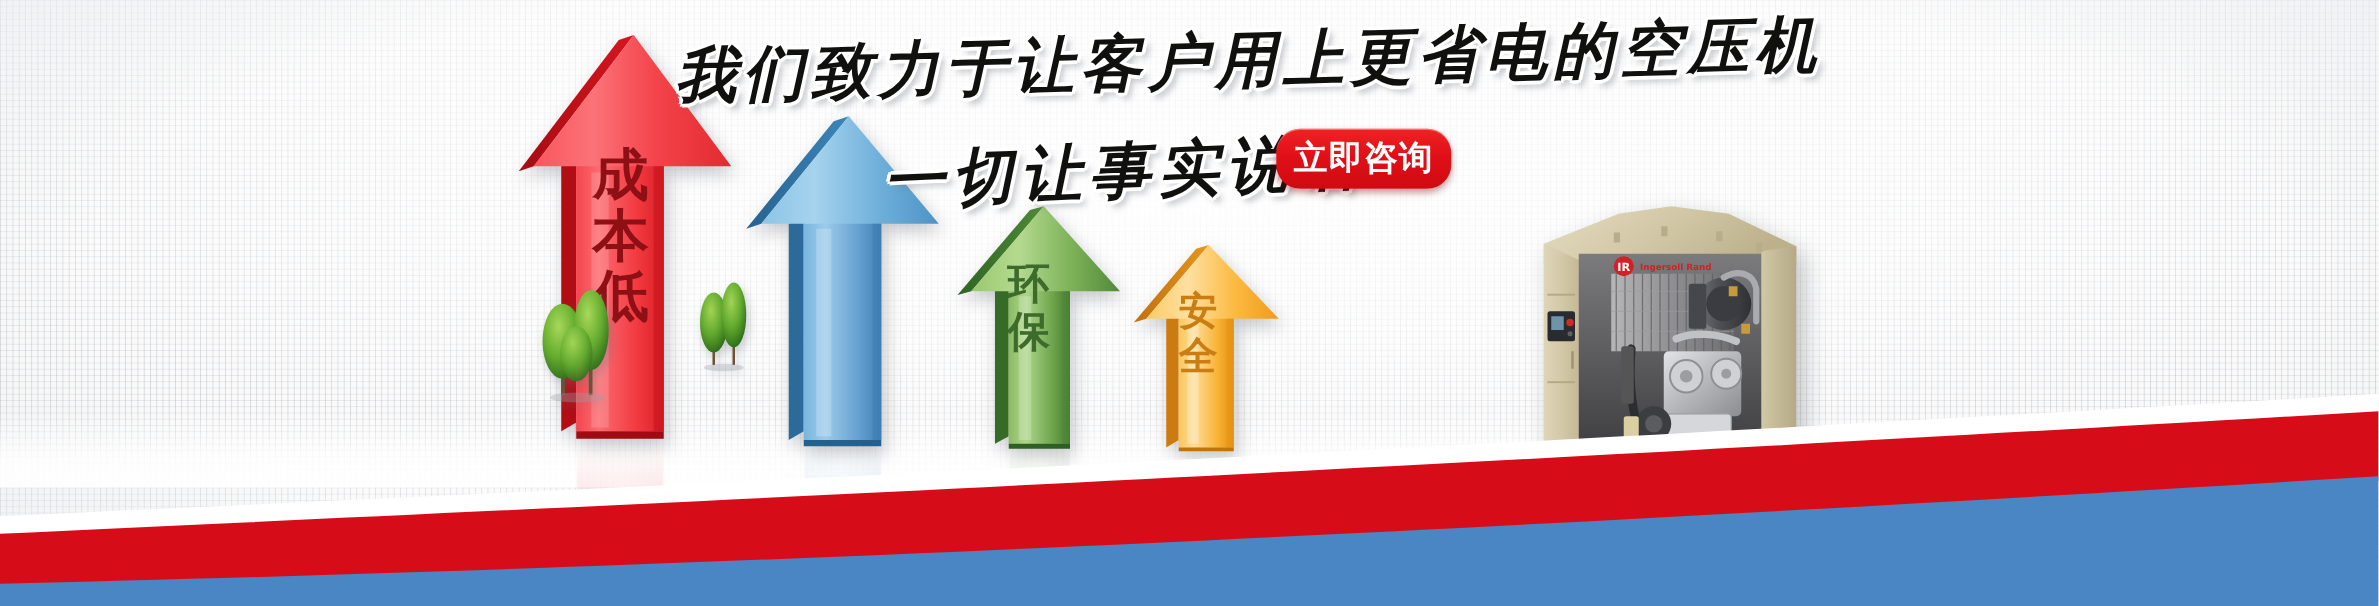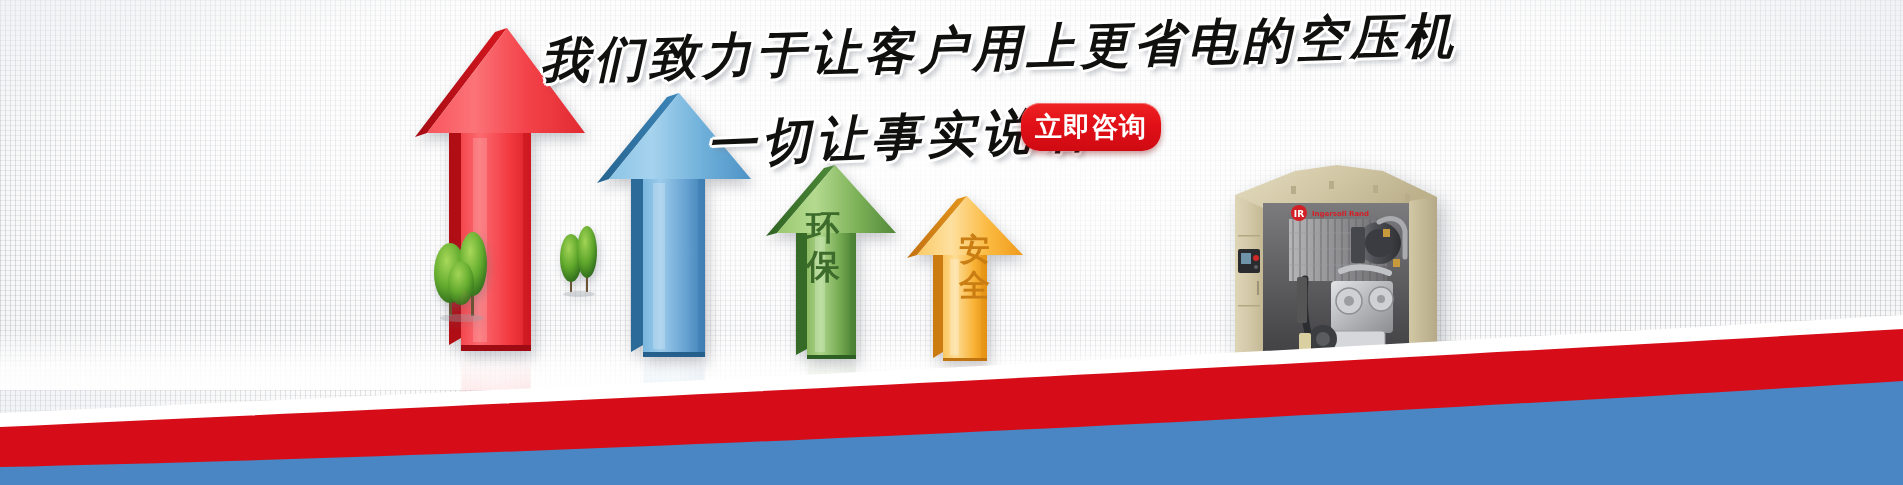--- a/index.html
+++ b/index.html
@@ -173,20 +173,22 @@
       <polygon points="104,8 182,113 128,113 128,325 58,325 58,113 24,113" fill="url(#gCostFace)"></polygon>
 
       <rect x="58" y="113" width="70" height="212" fill="url(#gCostShaft)"></rect>
 
       <rect x="70" y="118" width="14" height="204" fill="#ffffff" opacity=".16"></rect>
 
       <rect x="120" y="113" width="8" height="212" fill="#c4121b" opacity=".55"></rect>
 
       <polygon points="58,325 128,325 128,331 58,331" fill="#9e0b12"></polygon>
     </svg>
+    <div class="label" style="top:96px; left:54px; width:80px; text-align:center; font-size:45px; color:#8e1015; letter-spacing:1px; line-height:1.08;">成本
+低</div>
   </div>
 
   <div class="reflect" style="left:461px; top:355px; width:70px; height:55px; background:linear-gradient(to right,#f4464d,#fb6b70,#e22a31);"></div>
 
   <svg class="tree" style="left:433px; top:228px;" width="62" height="95" viewBox="0 0 62 95">
     <defs>
       <radialGradient id="gTreeA" cx="40%" cy="30%" r="75%">
         <stop offset="0%" stop-color="#a8d85a"></stop>
         <stop offset="55%" stop-color="#65ad2f"></stop>
         <stop offset="100%" stop-color="#2f6b1b"></stop>
@@ -299,21 +301,21 @@
         </linearGradient>
       </defs>
       <polygon points="7,66 57,7 67,4 17,63" fill="url(#gSafeSide)"></polygon>
       <polygon points="33,63 43,59 43,160 33,166" fill="#cc7b10"></polygon>
       <polygon points="67,4 123,63 87,63 87,166 43,166 43,63 17,63" fill="url(#gSafeFace)"></polygon>
       <rect x="43" y="63" width="44" height="103" fill="url(#gSafeShaft)"></rect>
       <rect x="50" y="67" width="9" height="96" fill="#ffffff" opacity=".26"></rect>
       <rect x="81" y="63" width="6" height="103" fill="#e69413" opacity=".5"></rect>
       <polygon points="43,166 87,166 87,169 43,169" fill="#bf720e"></polygon>
     </svg>
-    <div class="label" style="top:40px; left:43px; width:48px; text-align:right; font-size:31px; color:#c97d12; letter-spacing:1px; line-height:1.15;">安全</div>
+    <div class="label" style="top:40px; left:43px; width:48px; text-align:left; font-size:31px; color:#c97d12; letter-spacing:1px; line-height:1.15;">安全</div>
   </div>
   <div class="reflect" style="left:943px; top:356px; width:44px; height:34px; background:linear-gradient(to right,#fac65e,#fedd97,#e48f12);"></div>
 
   <div id="headline">
     <div class="hl-line" id="hl-line-1">我们致力于让客户用上更省电的空压机</div>
     <div class="hl-line" id="hl-line-2">一切让事实说话</div>
   </div>
 
   <button id="cta">立即咨询</button>
 

